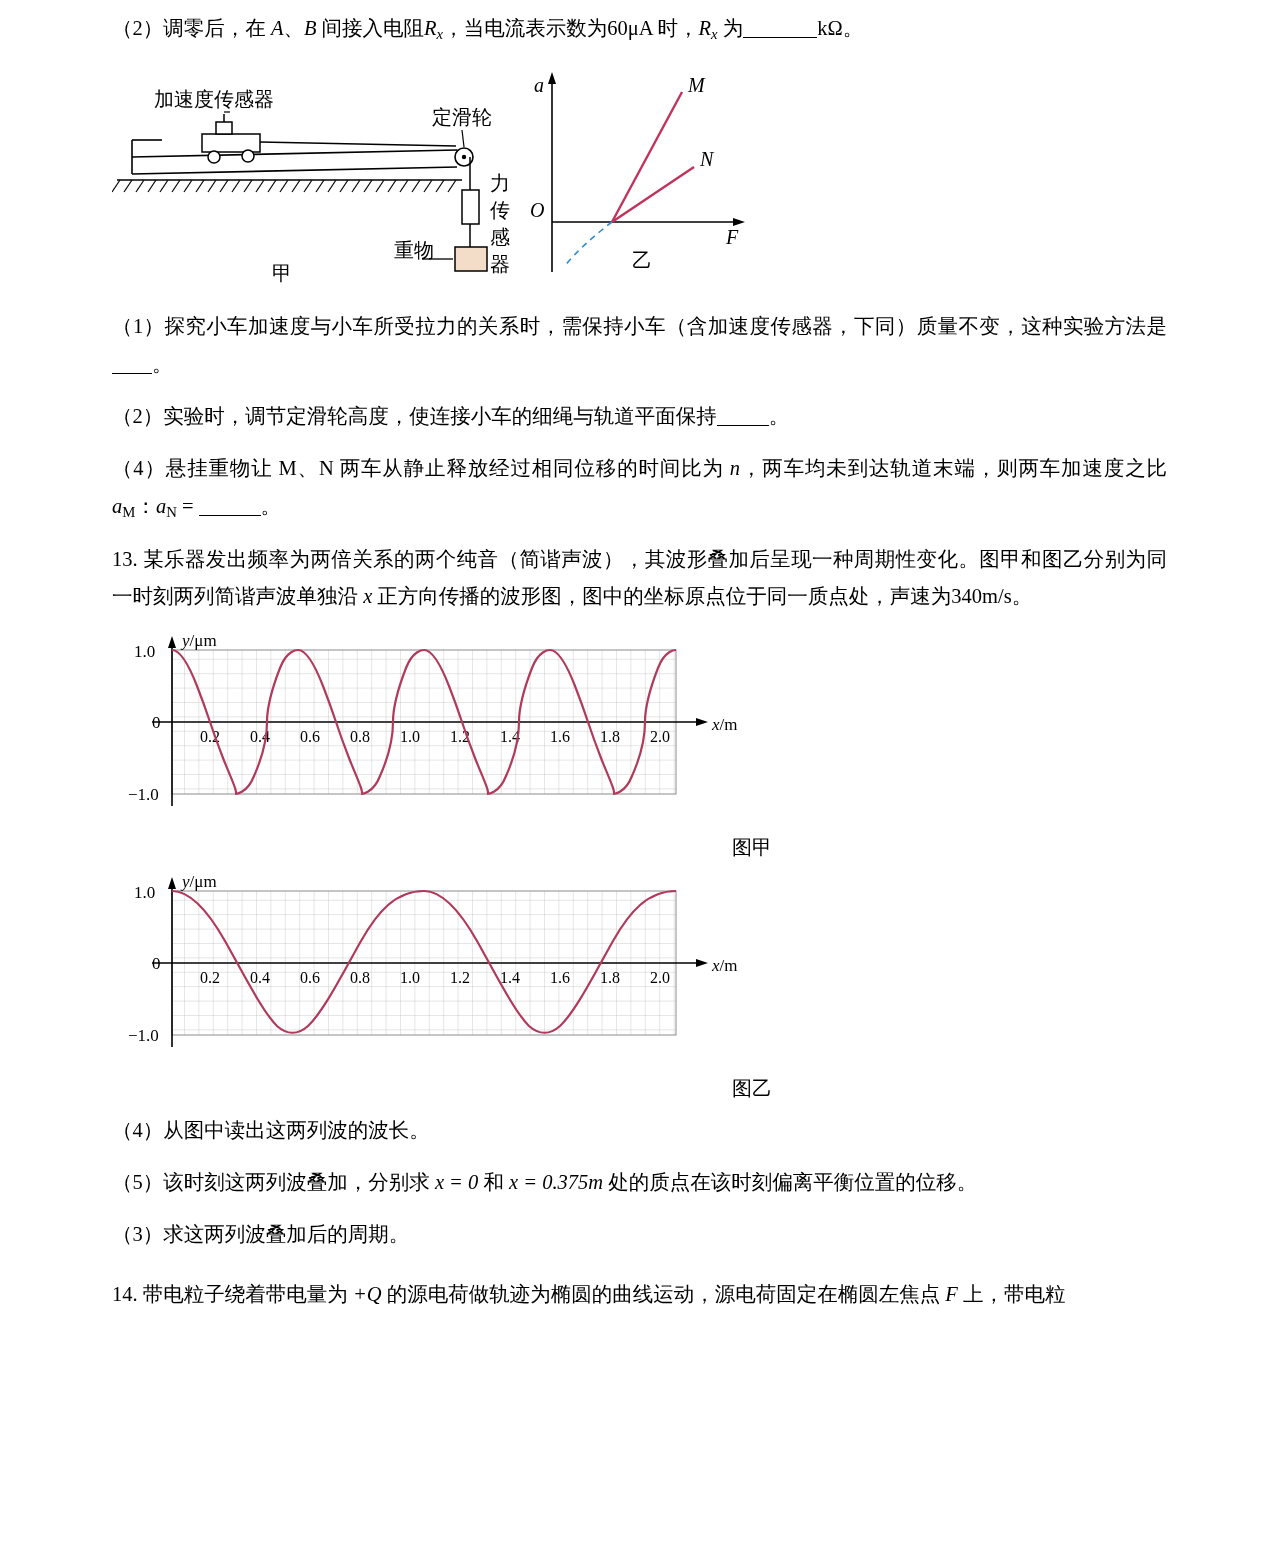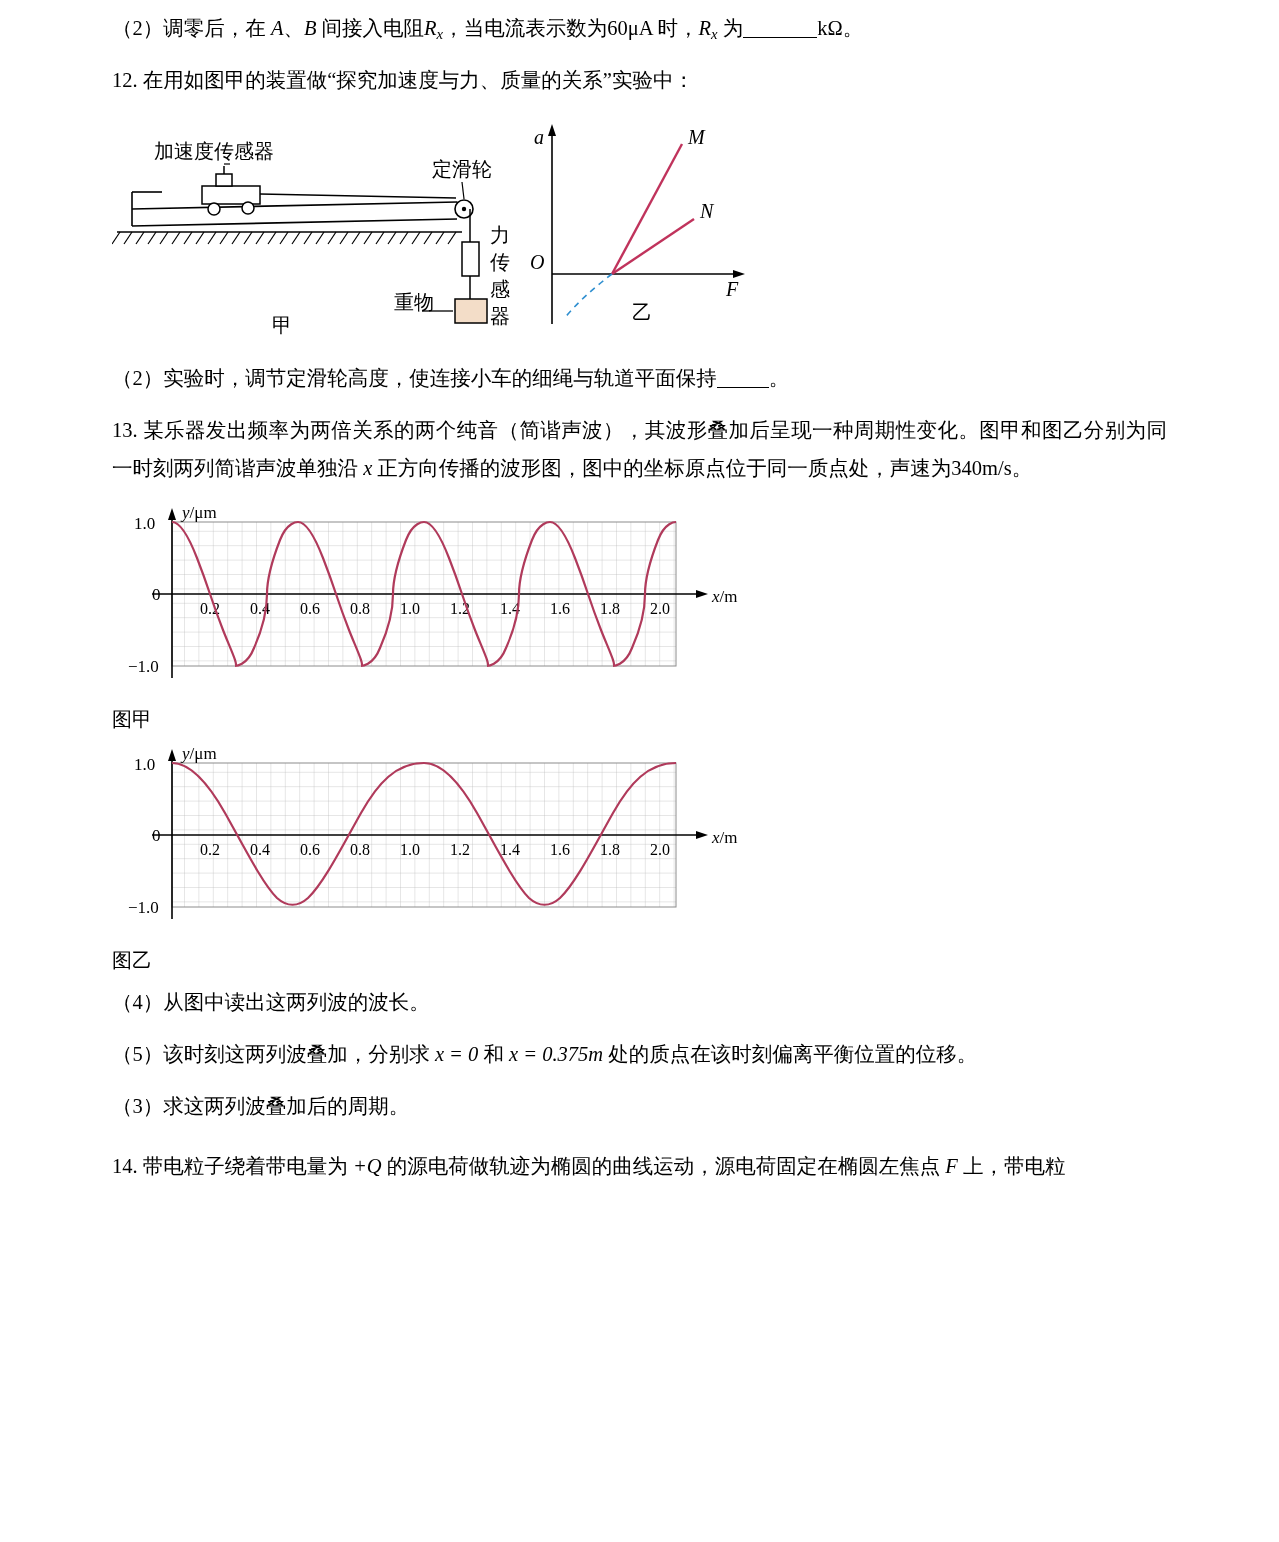--- a/index.html
+++ b/index.html
@@ -45,40 +45,36 @@
     text-align:right;
   }
   .fig12 svg{position:absolute;left:0;top:0;}
 
   
   .figwave{
     position:relative;
     margin:6px 0 4px 0;
   }
   .cap{
-    text-align:left;
+    text-align:right;
     font-size:20px;
     margin:0 0 10px 0;
   }
   .capwrap{width:660px;}
 </style>
 </head>
 <body>
 
 <div class="page">
  <div class="content">
 
   <p class="q">
     <span>（2）调零后，在 </span><span class="it">A</span><span>、</span><span class="it">B</span><span> 间接入电阻</span><span class="it">R</span><span class="it sub-s">x</span><span>，当电流表示数为</span><span>60μA</span><span> 时，</span><span class="it">R</span><span class="it sub-s">x</span><span> 为</span><span class="blank b7"></span><span>kΩ。</span>
   </p>
 
-  <p class="q">
-    <span>12.</span>
-    <span>在用如图甲的装置做“探究加速度与力、质量的关系”实验中：</span>
-  </p>
 
   <div class="fig12">
     <svg width="720" height="230" viewBox="0 0 720 230">
 
       <g stroke="#000" fill="none" stroke-width="1.6">
 
         <path d="M 20 95 L 345 88"></path>
         <path d="M 20 112 L 345 105"></path>
 
         <path d="M 20 78 L 20 112"></path>
@@ -167,26 +163,32 @@
 
         <line x1="500" y1="160" x2="582" y2="105" stroke="#c0335c" stroke-width="2.4"></line>
         <text x="588" y="104" font-family="'Liberation Serif',serif" font-style="italic" font-size="20">N</text>
 
         <path d="M 500 160 C 480 175 462 192 452 205" stroke="#2f8fd0" stroke-width="1.6" fill="none" stroke-dasharray="6 5"></path>
         <text x="520" y="205" font-family="'Liberation Serif',serif" font-size="20">乙</text>
       </g>
     </svg>
   </div>
 
+  <p class="q">
+    <span>（1）探究小车加速度与小车所受拉力的关系时，需保持小车（含加速度传感器，下同）质量不变，这种实验方法是</span><span class="blank b4"></span><span>。</span>
+  </p>
 
   <p class="q">
     <span>（2）实验时，调节定滑轮高度，使连接小车的细绳与轨道平面保持</span><span class="blank b5"></span><span>。</span>
   </p>
 
 
+  <p class="q">
+    <span>（4）悬挂重物让 M、N 两车从静止释放经过相同位移的时间比为 </span><span class="it">n</span><span>，两车均未到达轨道末端，则两车加速度之比 </span><span class="it">a</span><span class="sub-s">M</span><span>：</span><span class="it">a</span><span class="sub-s">N</span><span> = </span><span class="blank b6"></span><span>。</span>
+  </p>
 
   <p class="q" style="">
     <span>13.</span>
     <span>某乐器发出频率为两倍关系的两个纯音（简谐声波），其波形叠加后呈现一种周期性变化。图甲和图乙分别为同一时刻两列简谐声波单独沿 </span><span class="it">x</span><span> 正方向传播的波形图，图中的坐标原点位于同一质点处，声速为</span><span>340m/s</span><span>。</span>
   </p>
 
   <div class="figwave">
     <svg width="660" height="200" viewBox="0 0 660 200">
       <defs>
         <pattern id="gridA" width="14.4" height="14.4" patternUnits="userSpaceOnUse">

